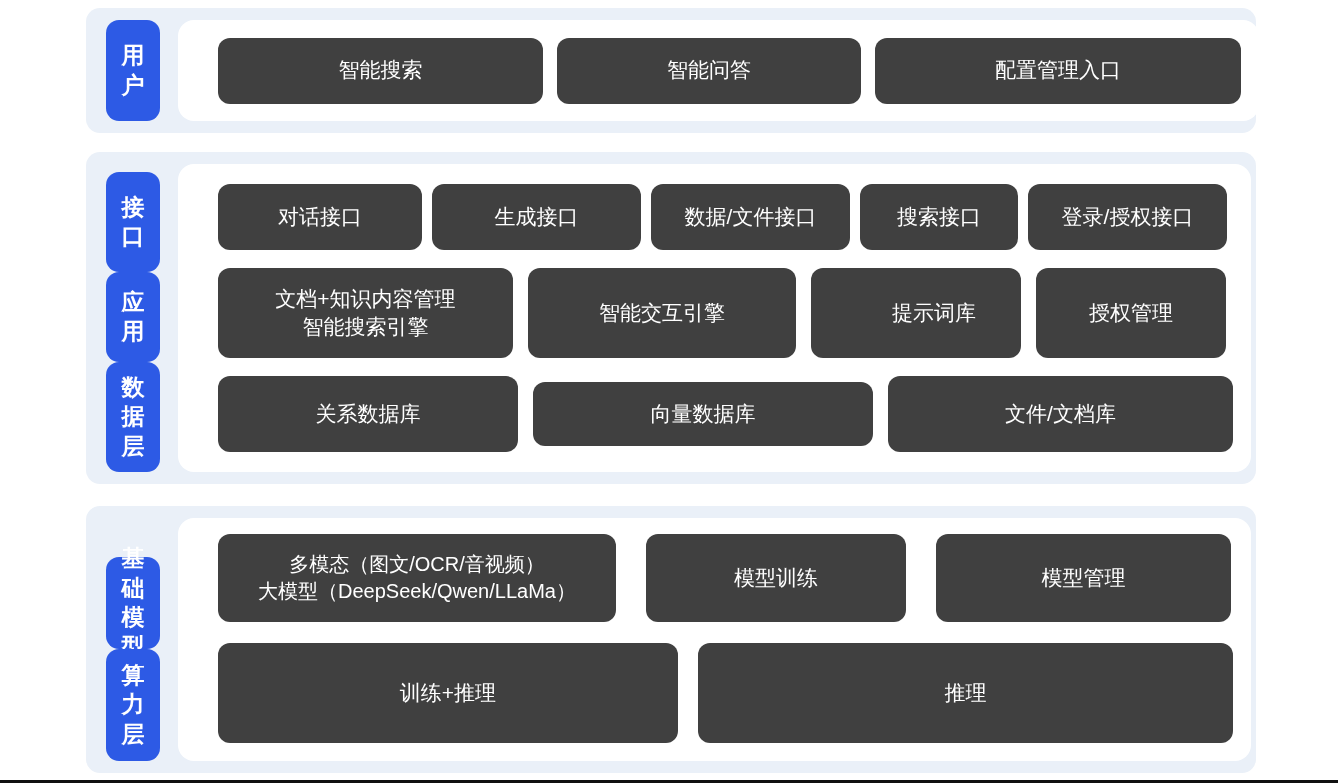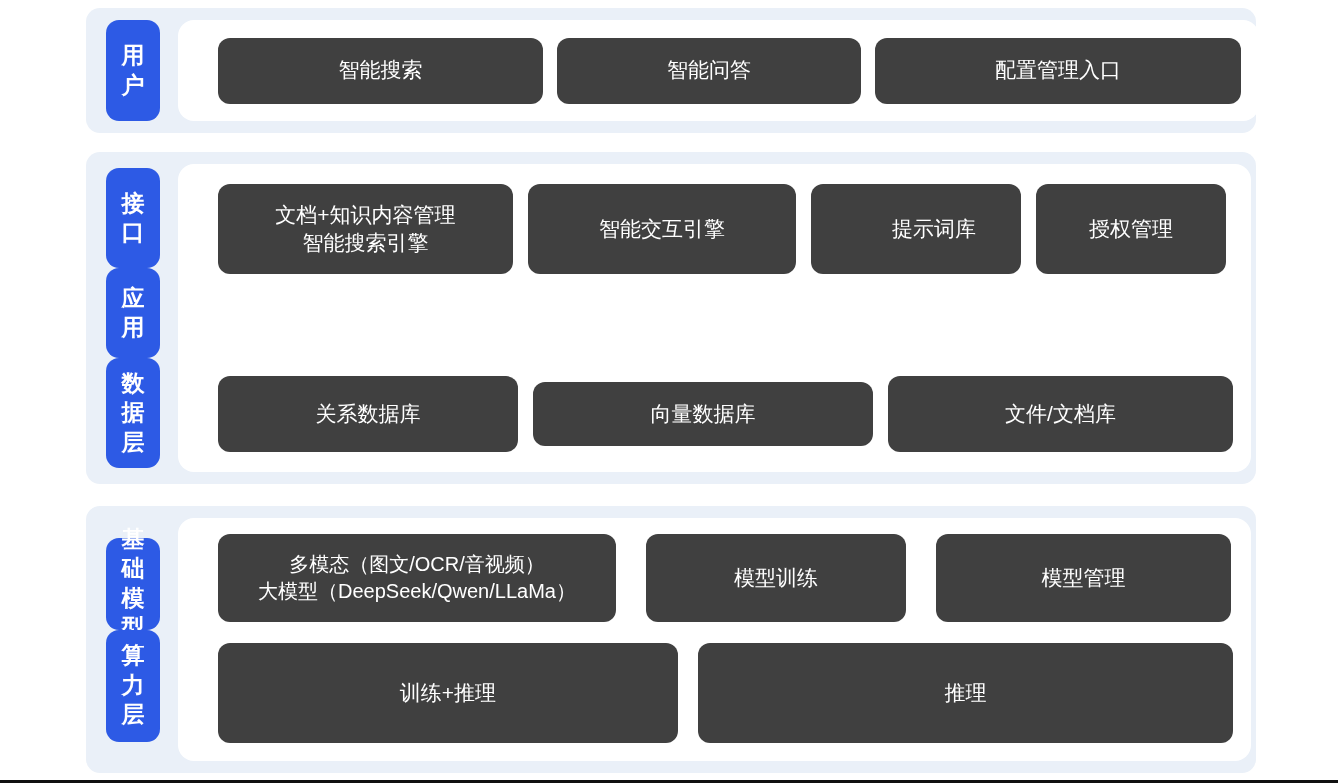--- a/index.html
+++ b/index.html
@@ -21,21 +21,21 @@
   }
   .layer-1{margin-top:8px;height:125px;}
   .layer-2{margin-top:19px;height:332px;}
   .layer-3{margin-top:22px;height:267px;}
   .rail{
     width:92px;
     box-sizing:border-box;
     padding-left:20px;
     display:flex;
     flex-direction:column;
-    justify-content:center;
+    justify-content:flex-end;
     flex-shrink:0;
   }
   .pill{
     width:54px;
     box-sizing:border-box;
     background:#2D5AE5;
     border-radius:13px;
     color:#ffffff;
     font-size:23px;
     font-weight:700;
@@ -114,20 +114,27 @@
         <span>接口</span>
       </div>
       <div class="pill" style="height:90px;">
         <span>应用</span>
       </div>
       <div class="pill" style="height:110px;">
         <span>数据层</span>
       </div>
     </div>
     <div class="panel panel-multi">
+      <div class="row" style="gap:10px;">
+        <div class="box" style="width:204px;height:66px;">对话接口</div>
+        <div class="box" style="width:209px;height:66px;">生成接口</div>
+        <div class="box" style="width:199px;height:66px;">数据/文件接口</div>
+        <div class="box" style="width:158px;height:66px;">搜索接口</div>
+        <div class="box" style="width:199px;height:66px;">登录/授权接口</div>
+      </div>
       <div class="row" style="gap:15px;">
         <div class="box" style="width:295px;height:90px;">文档+知识内容管理
 智能搜索引擎</div>
         <div class="box" style="width:268px;height:90px;">智能交互引擎</div>
         <div class="box" style="width:210px;height:90px;padding-left:44px;">提示词库</div>
         <div class="box" style="width:190px;height:90px;">授权管理</div>
       </div>
       <div class="row" style="gap:15px;">
         <div class="box" style="width:300px;height:76px;">关系数据库</div>
         <div class="box" style="width:340px;height:64px;font-family:Liberation Serif, serif;">向量数据库</div>

